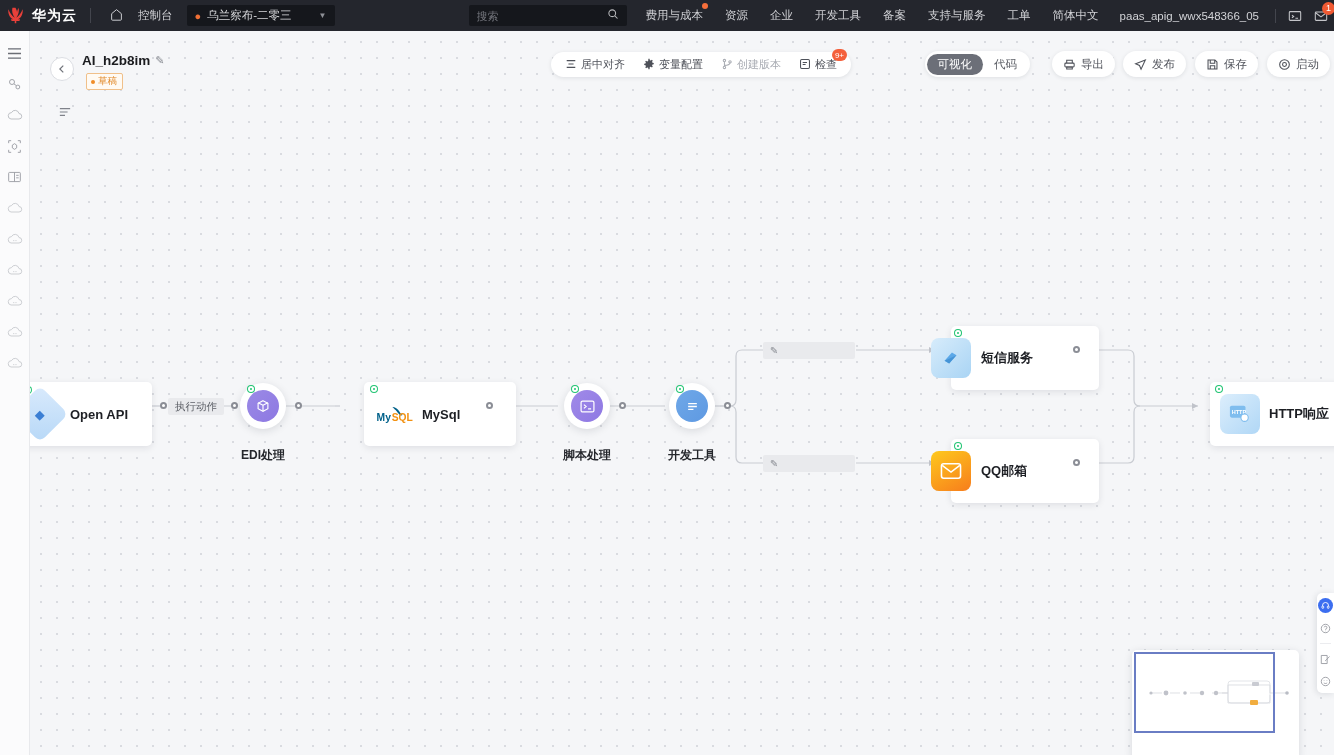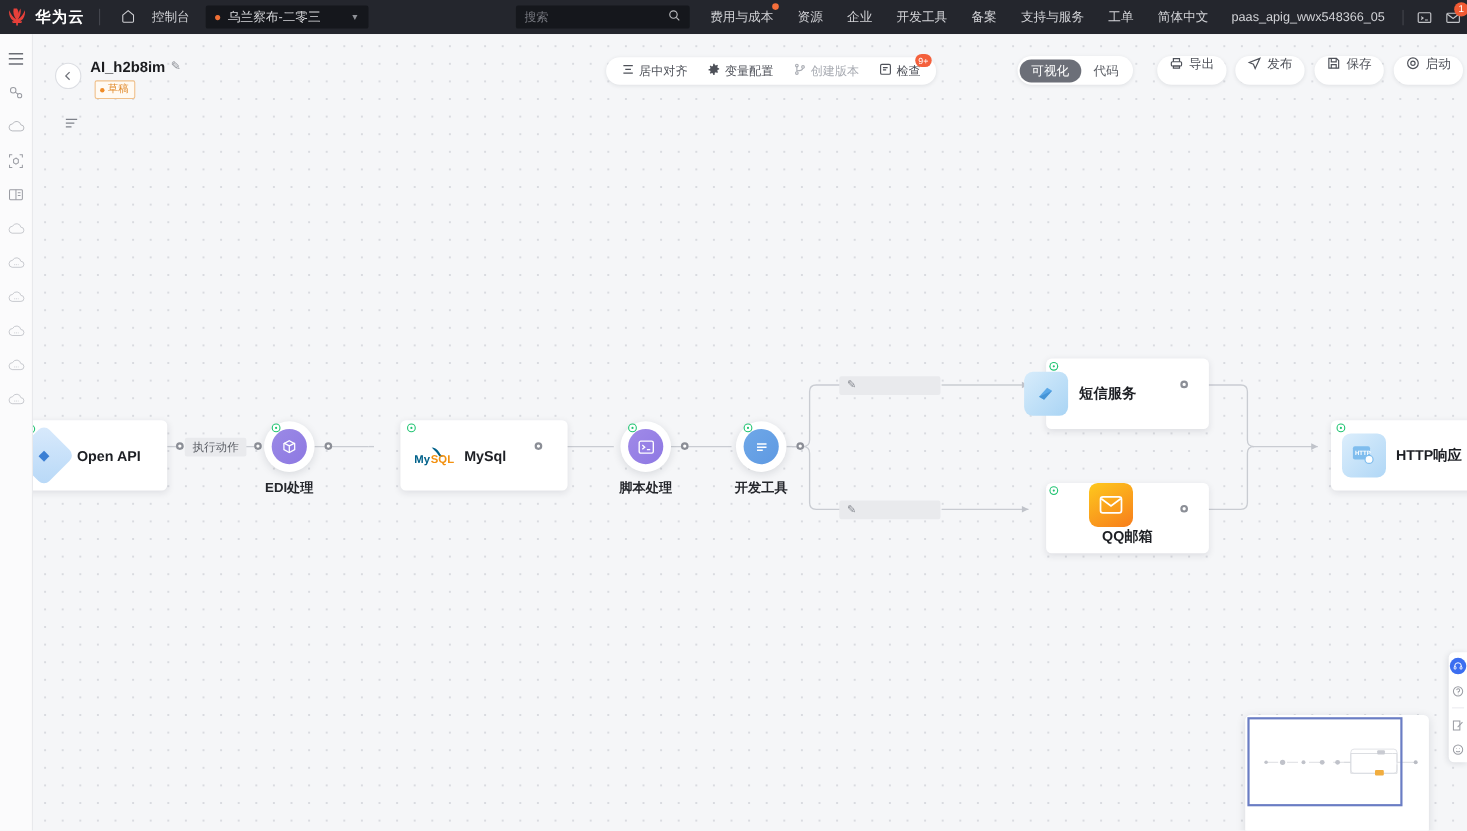--- a/index.html
+++ b/index.html
@@ -138,21 +138,21 @@
     display:flex; align-items:center; padding:2px;
   }
   .seg-opt {
     font-size:11.5px; padding:3px 11px; border-radius:11px; color:#5c5f66; cursor:pointer;
   }
   .seg-opt.active { background:#6c6f78; color:#fff; }
 
   .r-group {
     position:absolute; top:20px; height:26px;
     background:#fff; border-radius:13px; box-shadow:0 1px 4px rgba(20,25,40,.10);
-    display:flex; padding:0 11px; gap:5px;
+    display:flex; align-items:center; padding:0 11px; gap:5px;
     font-size:11.5px; color:#4e5159; cursor:pointer;
   }
   .r-group.g1 { right:219px; }
   .r-group.g2 { right:148px; }
   .r-group.g3 { right:76px; }
   .r-group.g4 { right:4px; }
   .r-group svg { display:block; }
 
   
   #graph { position:absolute; left:0; top:0; width:1304px; height:724px; }
@@ -174,21 +174,21 @@
     position:absolute; width:46px; height:46px; border-radius:50%;
     background:#fff; box-shadow:0 2px 8px rgba(25,30,50,.13);
     display:flex; align-items:center; justify-content:center; cursor:pointer;
   }
   .round-inner {
     width:32px; height:32px; border-radius:50%;
     display:flex; align-items:center; justify-content:center; color:#fff;
   }
   .round-label {
     position:absolute; font-size:12px; font-weight:bold; color:#25272c;
-    white-space:nowrap; text-align:center;
+    white-space:nowrap; text-align:center;margin-top:12px;
   }
   .port {
     position:absolute; width:7px; height:7px; border-radius:50%;
     background:#fff; border:2px solid #8b8e96;
   }
   .port.green { background:#20c472; border-color:#fff; width:6px;height:6px;
                 box-shadow:0 0 0 1px #20c472; }
   .edge-label {
     position:absolute; height:17px; background:#e9eaed; border-radius:2px;
     display:flex; align-items:center; padding:0 7px; font-size:10.5px; color:#5e6168;
@@ -461,21 +461,21 @@
         <svg width="22" height="22" viewBox="0 0 24 24" fill="none">
           <path d="M5 15l8-9 5 3-8 9z" fill="#5ba8e8"></path>
           <path d="M5 15l5 3 8-9" fill="#3d8ed0" opacity=".75"></path>
         </svg>
       </div>
       <div class="nm">短信服务</div>
     </div>
     <div class="port green" style="left:925px; top:299px;"></div>
     <div class="port" style="left:1043px; top:315px;"></div>
 
-    <div class="node-card" style="left:921px; top:408px; width:148px;flex-direction:column;">
+    <div class="node-card" style="left:921px; top:408px; width:148px;">
       <div class="node-ico" style="background:linear-gradient(150deg,#fec91d,#f77d1c); margin-left:-20px;">
         <svg width="22" height="18" viewBox="0 0 24 19" fill="none" stroke="#fff" stroke-width="1.7">
           <rect x="1.6" y="1.6" width="20.8" height="15.8" rx="2.4"></rect>
             <path d="M2.4 3.4L12 10.6l9.6-7.2"></path>
         </svg>
       </div>
       <div class="nm">QQ邮箱</div>
     </div>
     <div class="port green" style="left:925px; top:412px;"></div>
     <div class="port" style="left:1043px; top:428px;"></div>

